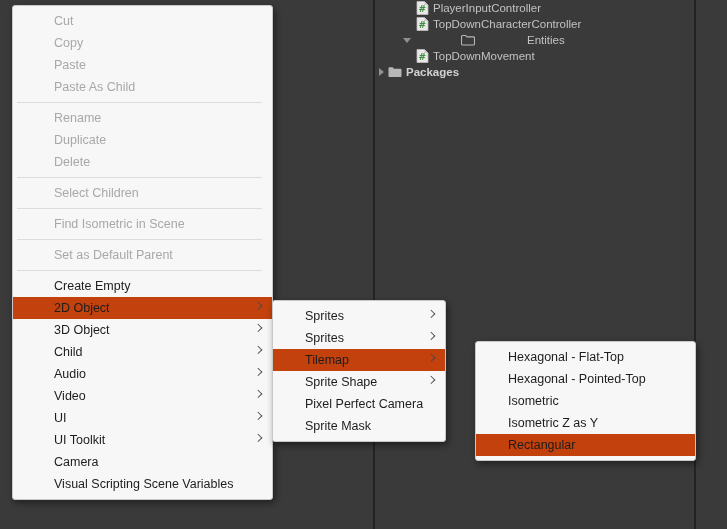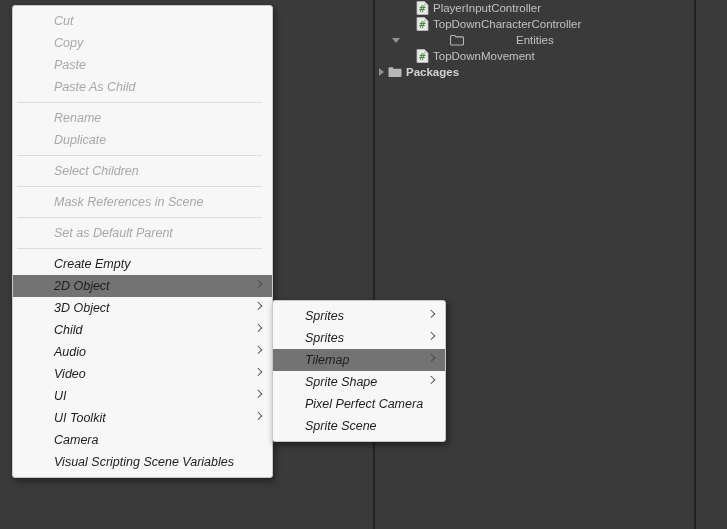--- a/index.html
+++ b/index.html
@@ -73,21 +73,21 @@
   .tree-row .ico {
     flex: 0 0 auto;
     margin-right: 4px;
     display: inline-flex;
     align-items: center;
   }
   .tree-row .lbl { line-height: 16px; }
   .tree-row.bold .lbl { font-weight: bold; color: #d2d2d2; }
 
   .indent-0 { padding-left: 0px; }
-  .indent-1 { padding-left: 14px; gap: 48px; }
+  .indent-1 { padding-left: 25px; gap: 48px; }
   .indent-2 { padding-left: 28px; }
 
   
   .menu {
     position: absolute;
     background: #f7f7f7;
     border: 1px solid #c8c8c8;
     border-radius: 3px;
     box-shadow: 2px 3px 7px rgba(0,0,0,0.45);
     padding: 4px 0;
@@ -101,25 +101,24 @@
     position: relative;
     display: flex;
     align-items: center;
     height: 22px;
     padding-left: 41px;
     padding-right: 13px;
     font-size: 12.5px;
     color: #1d1d1d;
     white-space: nowrap;
     cursor: default;
-    font-style: italic;
   }
   #menu-2dobject .mi, #menu-tilemap .mi { padding-left: 32px; }
   .mi.disabled { color: #a8a8a8; }
-  .mi.highlight { background: #737373; }
+  .mi.highlight { background: #c2410c; }
   .mi .arrow {
     position: absolute;
     right: 13px;
     top: 50%;
     transform: translateY(-50%);
     width: 6px; height: 6px;
     border-right: 1.4px solid #4a4a4a;
     border-top: 1.4px solid #4a4a4a;
     transform-origin: center;
     rotate: 45deg;
@@ -214,27 +213,30 @@
       <div class="mi disabled">
         <span class="mi-label">Paste As Child</span>
       </div>
       <div class="sep"></div>
       <div class="mi disabled">
         <span class="mi-label">Rename</span>
       </div>
       <div class="mi disabled">
         <span class="mi-label">Duplicate</span>
       </div>
+      <div class="mi disabled">
+        <span class="mi-label">Delete</span>
+      </div>
       <div class="sep"></div>
       <div class="mi disabled">
         <span class="mi-label">Select Children</span>
       </div>
       <div class="sep"></div>
       <div class="mi disabled">
-        <span class="mi-label">Mask References in Scene</span>
+        <span class="mi-label">Find Isometric in Scene</span>
       </div>
       <div class="sep"></div>
       <div class="mi disabled">
         <span class="mi-label">Set as Default Parent</span>
       </div>
       <div class="sep"></div>
       <div class="mi">
         <span class="mi-label">Create Empty</span>
       </div>
       <div class="mi highlight">
@@ -286,17 +288,34 @@
         <span class="arrow"></span>
       </div>
       <div class="mi">
         <span class="mi-label">Sprite Shape</span>
         <span class="arrow"></span>
       </div>
       <div class="mi">
         <span class="mi-label">Pixel Perfect Camera</span>
       </div>
       <div class="mi">
-        <span class="mi-label">Sprite Scene</span>
+        <span class="mi-label">Sprite Mask</span>
       </div>
     </div>
+  <div class="menu" id="menu-tilemap">
+      <div class="mi">
+        <span class="mi-label">Hexagonal - Flat-Top</span>
+      </div>
+      <div class="mi">
+        <span class="mi-label">Hexagonal - Pointed-Top</span>
+      </div>
+      <div class="mi">
+        <span class="mi-label">Isometric</span>
+      </div>
+      <div class="mi">
+        <span class="mi-label">Isometric Z as Y</span>
+      </div>
+      <div class="mi highlight">
+        <span class="mi-label">Rectangular</span>
+      </div>
+    </div>
 
 </div>
 
 </body></html>

